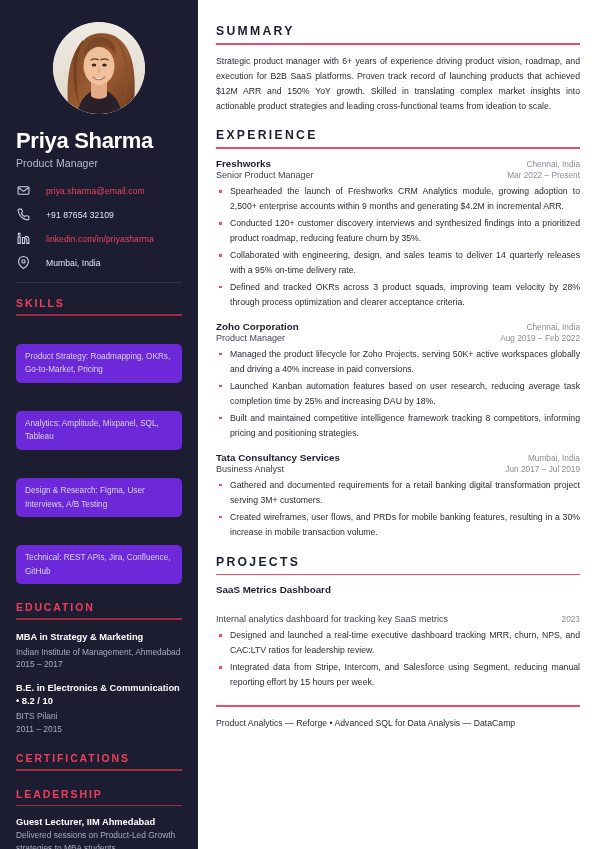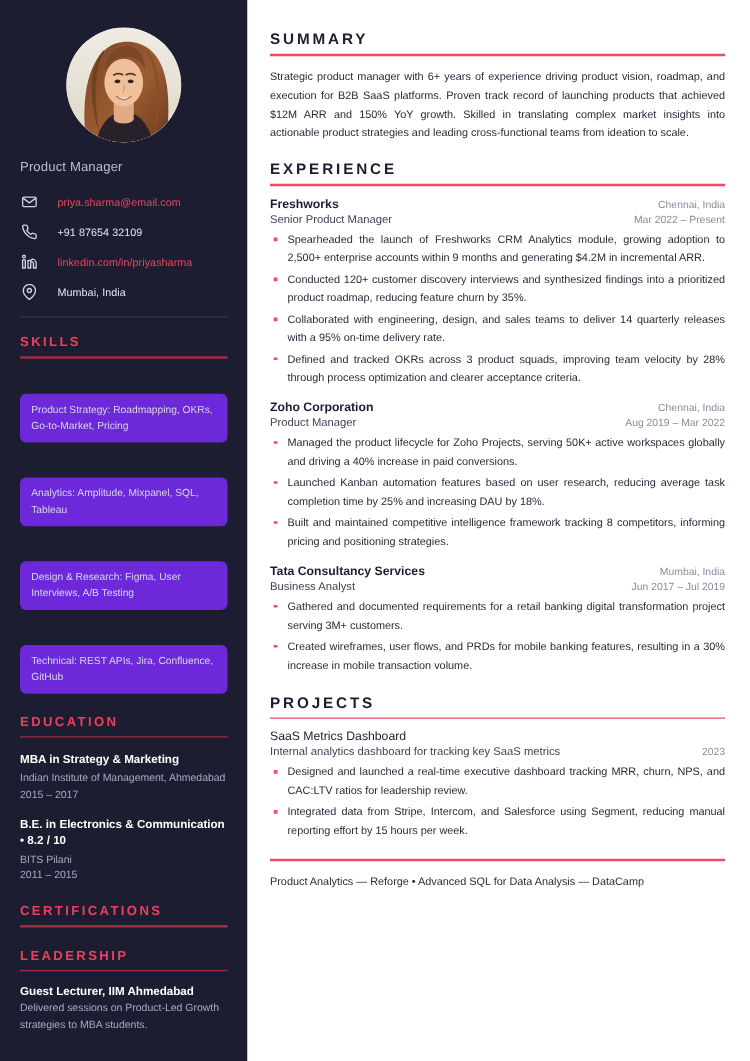--- a/index.html
+++ b/index.html
@@ -224,23 +224,23 @@
     content: "";
     position: absolute;
     left: 3px;
     top: 6px;
     width: 2.6px; height: 2.6px;
     background: #ef4a66;
   }
 
   .proj-top {
     font-size: 9.8px;
-    font-weight: normal;
+    font-weight: bold;
     color: #1d1d32;
-    margin-bottom: 1px;
+    margin-bottom: 19px;
   }
   .proj-sub-row {
     display: flex;
     justify-content: space-between;
     align-items: center;
     margin-bottom: 4px;
   }
   .proj-sub {
     font-size: 9px;
     color: #414158;
@@ -306,20 +306,21 @@
 
             <path d="M46 46 q1.2 4 -0.8 5.4" stroke="#d39a6f" stroke-width="1" fill="none" stroke-linecap="round"></path>
 
             <path d="M40 55 q6 5 12 0 q-6 2.5 -12 0 Z" fill="#ffffff"></path>
             <path d="M40 55 q6 5.5 12 0" stroke="#b9705a" stroke-width="1.1" fill="none" stroke-linecap="round"></path>
           </g>
         </svg>
       </div>
     </div>
 
+    <div class="name">Priya Sharma</div>
     <div class="role">Product Manager</div>
 
     <div class="contact-list">
 
       <div class="contact-row">
         <span class="contact-ico">
           <svg width="13" height="13" viewBox="0 0 24 24" fill="none" stroke="currentColor" stroke-width="2">
             <rect x="2" y="5" width="20" height="14" rx="2"></rect>
             <path d="M2.5 6.5 L12 13.5 L21.5 6.5"></path>
           </svg>
@@ -432,21 +433,21 @@
         </ul>
       </div>
 
       <div class="job">
         <div class="job-top">
           <span class="job-org">Zoho Corporation</span>
           <span class="job-loc">Chennai, India</span>
         </div>
         <div class="job-sub">
           <span class="job-title">Product Manager</span>
-          <span class="job-date">Aug 2019 – Mar 2022</span>
+          <span class="job-date">Aug 2019 – Feb 2022</span>
         </div>
         <ul class="bullets">
           <li>Managed the product lifecycle for Zoho Projects, serving 50K+ active workspaces globally and driving a 40% increase in paid conversions.</li>
           <li>Launched Kanban automation features based on user research, reducing average task completion time by 25% and increasing DAU by 18%.</li>
           <li>Built and maintained competitive intelligence framework tracking 8 competitors, informing pricing and positioning strategies.</li>
         </ul>
       </div>
 
       <div class="job">
         <div class="job-top">

